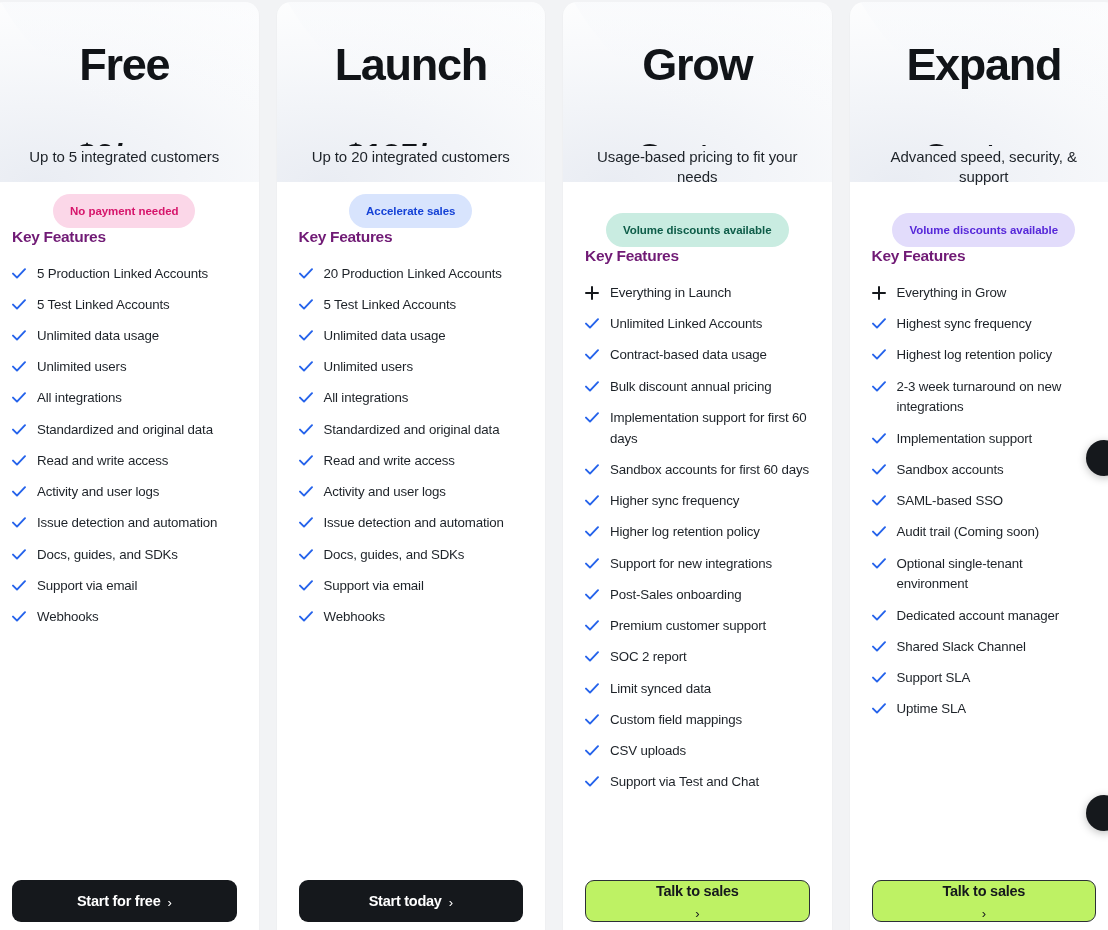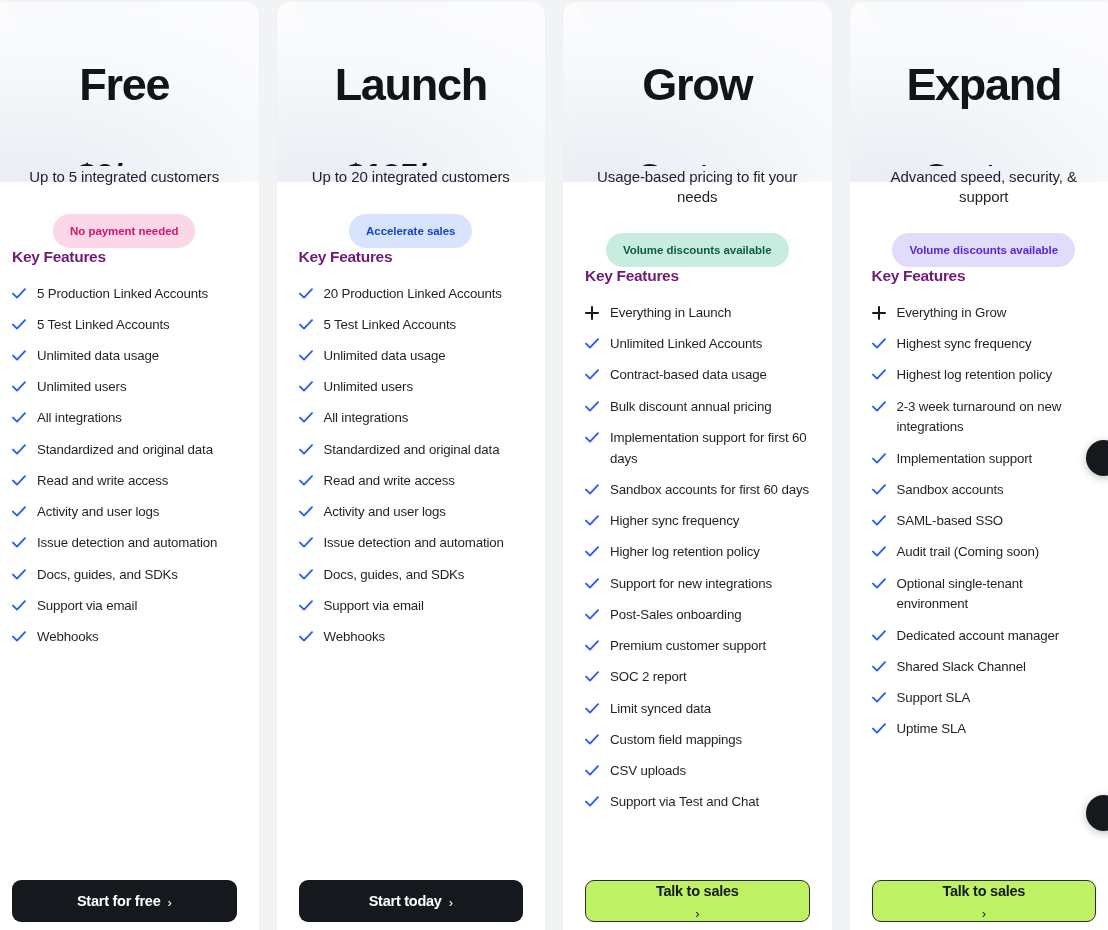--- a/index.html
+++ b/index.html
@@ -81,21 +81,21 @@
   }
 
   
   .plan-name {
     text-align: center;
     font-size: 45px;
     line-height: 1;
     font-weight: 700;
     letter-spacing: -1.3px;
     color: #111418;
-    margin-top: 60px;
+    margin-top: 40px;
   }
 
   
   .price-clip {
     height: 26px;
     overflow: hidden;
     position: relative;
     margin-top: 33px;
   }
   .price {

